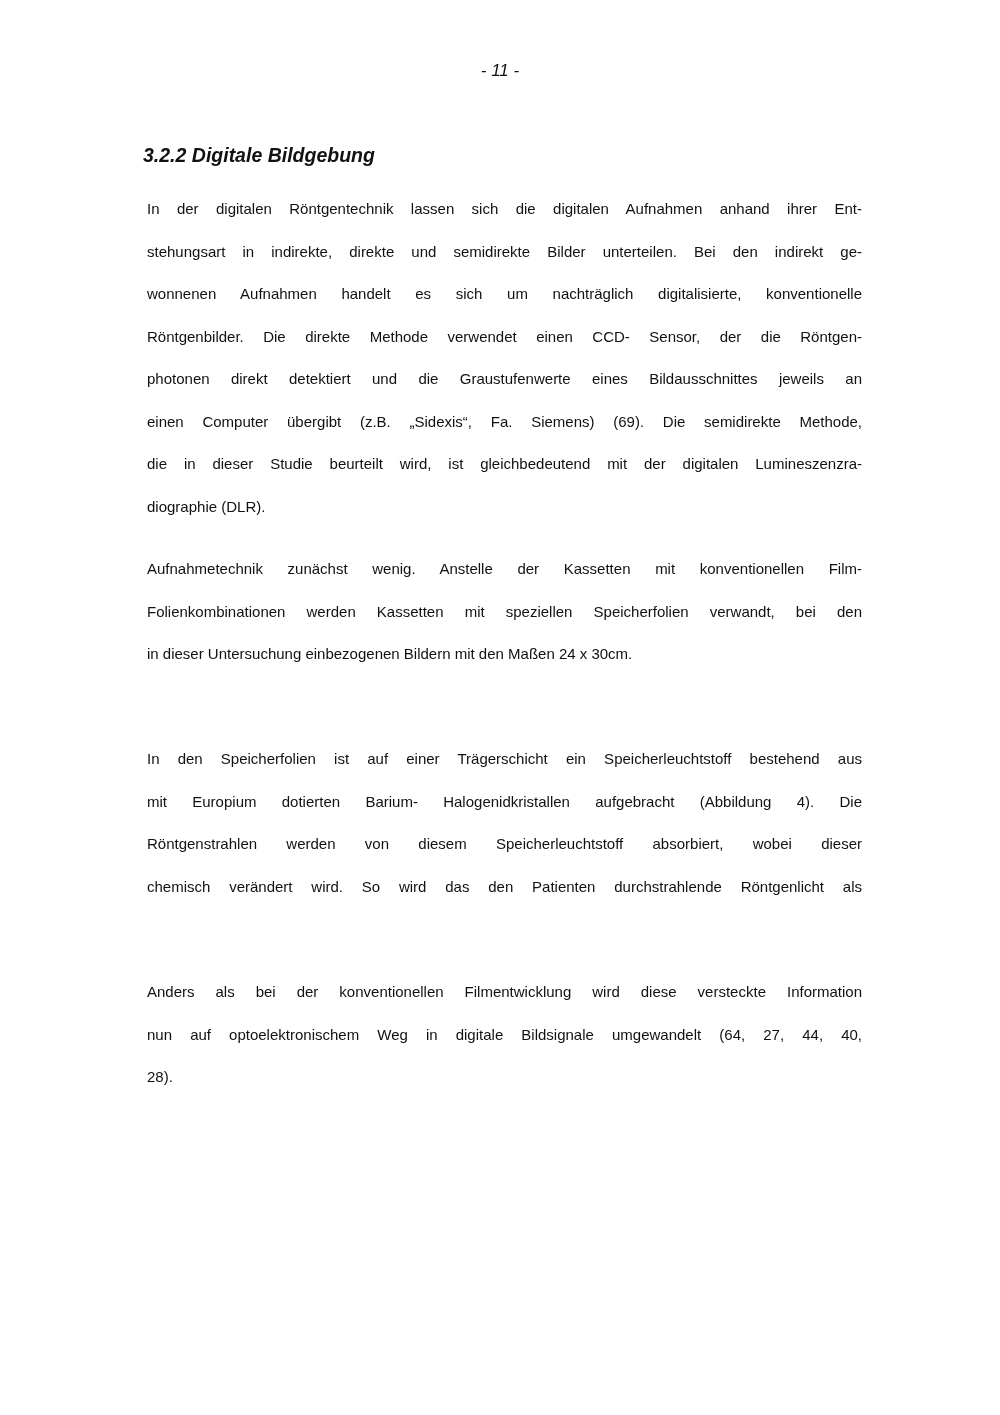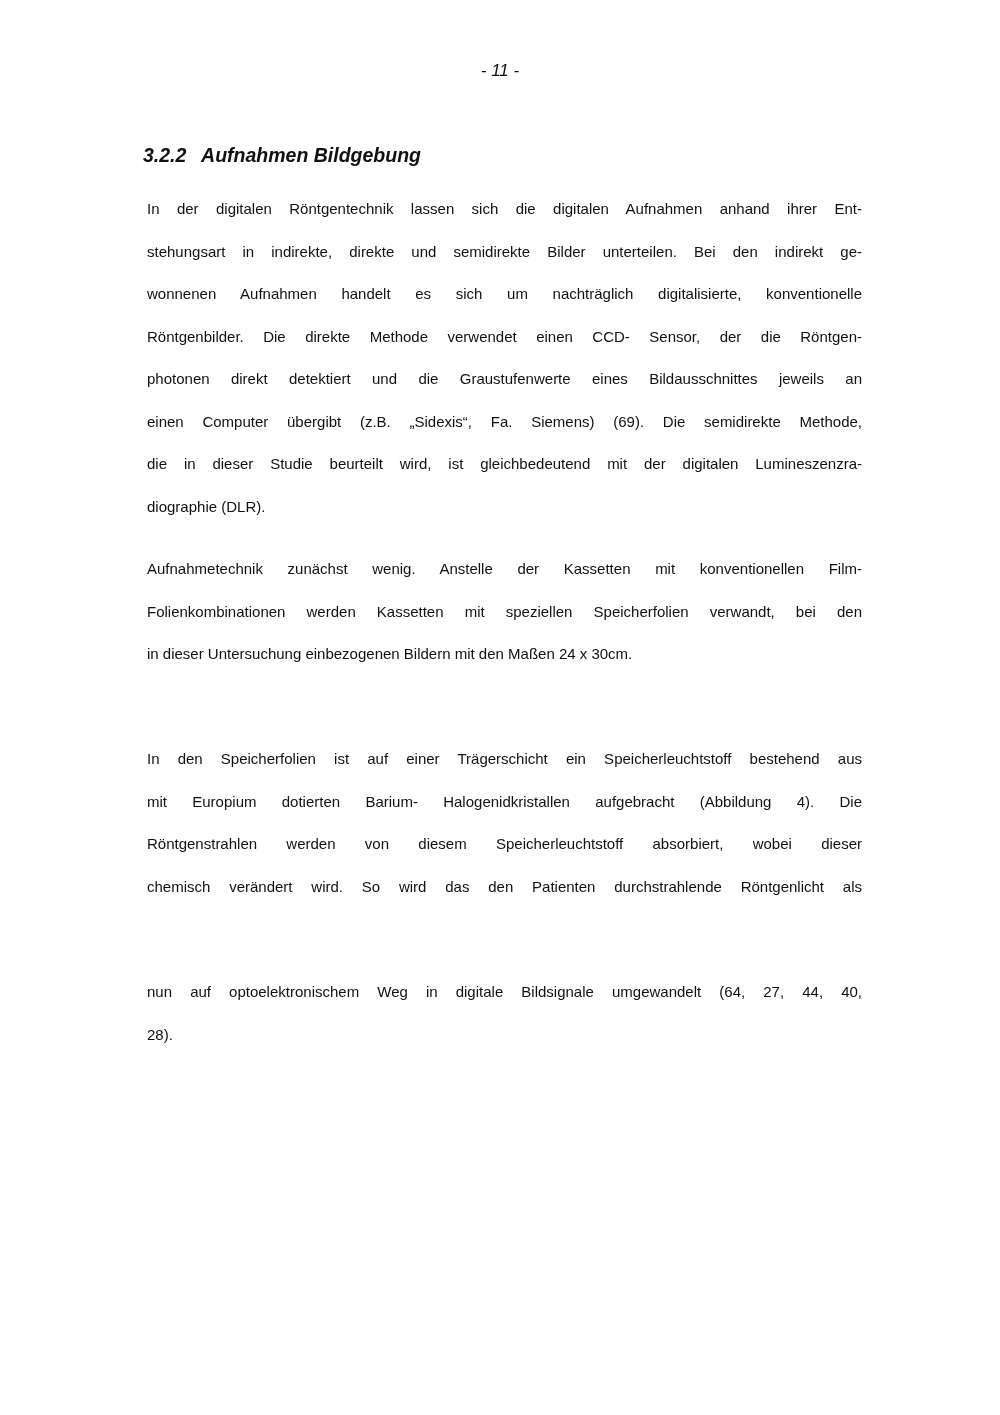--- a/index.html
+++ b/index.html
@@ -2,40 +2,40 @@
 <html><head>
 <meta charset="utf-8">
 <style>
   html, body { margin: 0; padding: 0; background: #ffffff; }
   body { width: 1000px; height: 1415px; position: relative; overflow: hidden;
          font-family: "Liberation Sans", sans-serif; color: #111; }
   .page-number { position: absolute; top: 60px; left: 0; width: 1000px; text-align: center;
                  font-size: 17px; line-height: 22px; font-style: italic; }
   .heading { position: absolute; top: 142px; left: 143px; font-size: 19.5px; font-weight: bold;
              font-style: italic; line-height: 26px; margin: 0; }
-  .heading .num { margin-right: 10px; }
+  .heading .num { }
   .para { position: absolute; left: 143px; width: 715px; font-size: 15px; line-height: 42.5px;
           margin: 4px; }
   .line { display: block; text-align: justify; text-align-last: justify; height: 42.5px; white-space: nowrap; }
   .line.last { text-align-last: left; }
   .line span.j { display: inline-block; width: 100%; text-align: justify; text-align-last: justify; white-space: normal; }
   .line.last span.j { text-align-last: left; }
   #p1 { top: 184px; }
   #p2 { top: 544px; }
   #p3 { top: 734px; }
   #p4 { top: 967px; }
 </style>
 </head>
 <body>
 
 <div class="page-number">- 11 -</div>
 
 <h2 class="heading">
   <span class="num">3.2.2</span>
-  <span>Aufnahmen Bildgebung</span>
+  <span>Digitale Bildgebung</span>
 </h2>
 
 <div class="para" id="p1">
     <span class="line"><span class="j">In der digitalen Röntgentechnik lassen sich die digitalen Aufnahmen anhand ihrer Ent-</span></span>
     <span class="line"><span class="j">stehungsart in indirekte, direkte und semidirekte Bilder unterteilen. Bei den indirekt ge-</span></span>
     <span class="line"><span class="j">wonnenen Aufnahmen handelt es sich um nachträglich digitalisierte, konventionelle</span></span>
     <span class="line"><span class="j">Röntgenbilder. Die direkte Methode verwendet einen CCD- Sensor, der die Röntgen-</span></span>
     <span class="line"><span class="j">photonen direkt detektiert und die Graustufenwerte eines Bildausschnittes jeweils an</span></span>
     <span class="line"><span class="j">einen Computer übergibt (z.B. „Sidexis“, Fa. Siemens) (69). Die semidirekte Methode,</span></span>
     <span class="line"><span class="j">die in dieser Studie beurteilt wird, ist gleichbedeutend mit der digitalen Lumineszenzra-</span></span>
@@ -46,15 +46,16 @@
     <span class="line"><span class="j">Folienkombinationen werden Kassetten mit speziellen Speicherfolien verwandt, bei den</span></span>
     <span class="line last"><span class="j">in dieser Untersuchung einbezogenen Bildern mit den Maßen 24 x 30cm.</span></span>
   </div>
 <div class="para" id="p3">
     <span class="line"><span class="j">In den Speicherfolien ist auf einer Trägerschicht ein Speicherleuchtstoff bestehend aus</span></span>
     <span class="line"><span class="j">mit Europium dotierten Barium- Halogenidkristallen aufgebracht (Abbildung 4). Die</span></span>
     <span class="line"><span class="j">Röntgenstrahlen werden von diesem Speicherleuchtstoff absorbiert, wobei dieser</span></span>
     <span class="line"><span class="j">chemisch verändert wird. So wird das den Patienten durchstrahlende Röntgenlicht als</span></span>
   </div>
 <div class="para" id="p4">
+    <span class="line"><span class="j">Anders als bei der konventionellen Filmentwicklung wird diese versteckte Information</span></span>
     <span class="line"><span class="j">nun auf optoelektronischem Weg in digitale Bildsignale umgewandelt (64, 27, 44, 40,</span></span>
     <span class="line last"><span class="j">28).</span></span>
   </div>
 
 </body></html>

